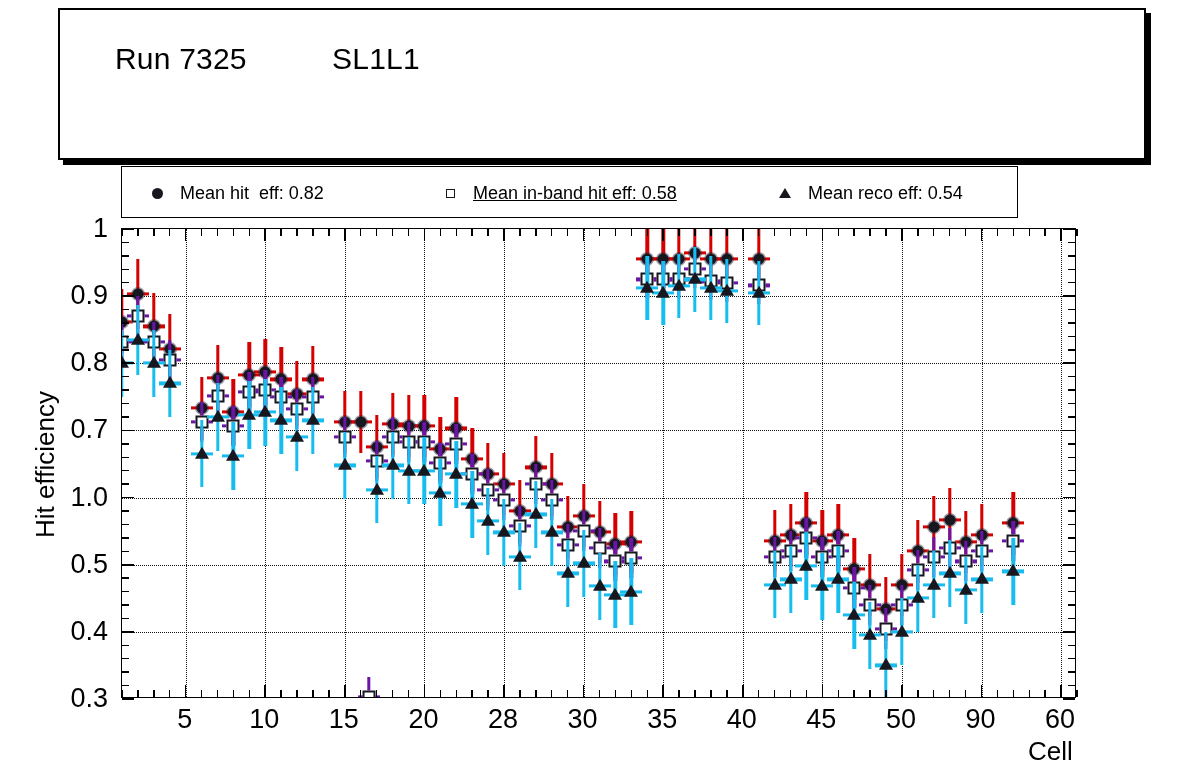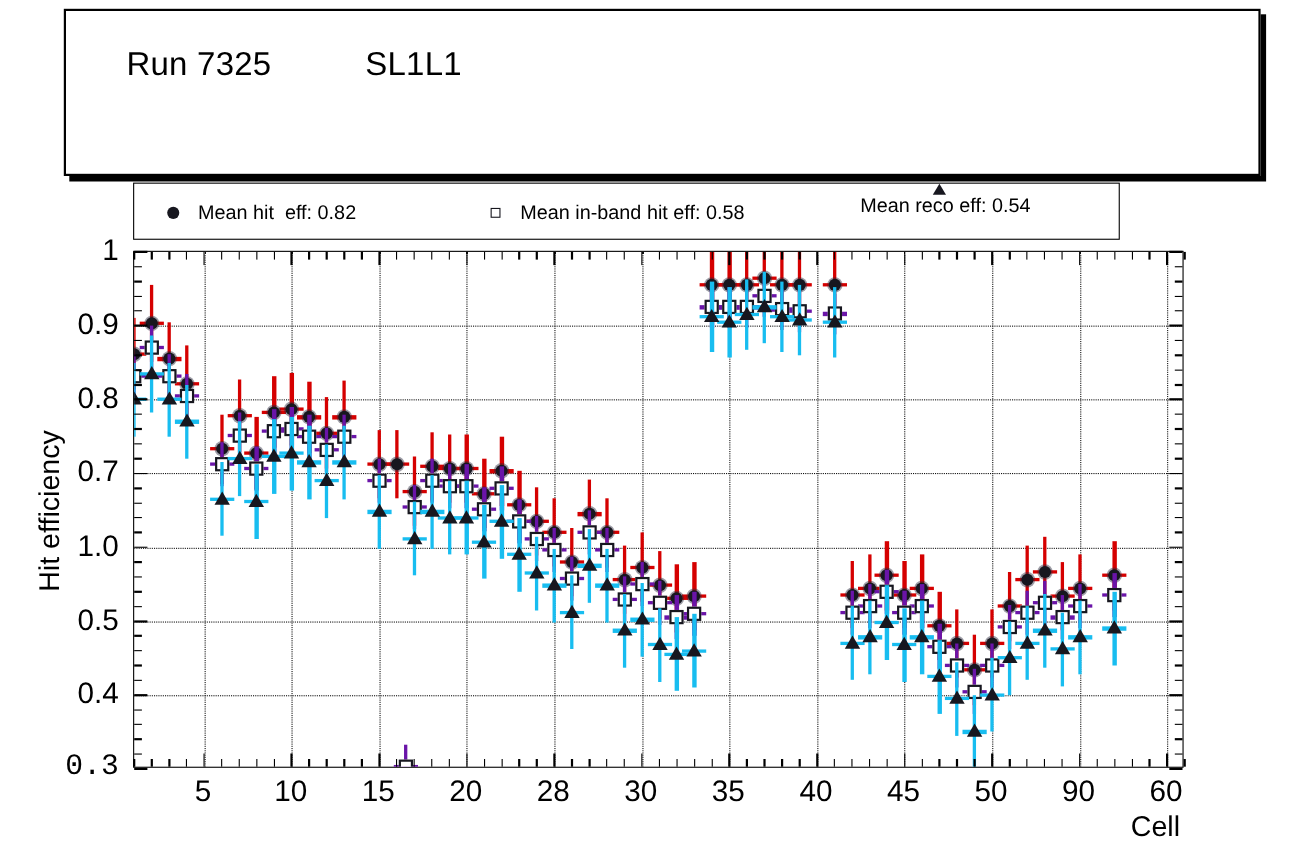--- a/index.html
+++ b/index.html
@@ -13,22 +13,22 @@
   #title-box .line{position:absolute;left:55px;font-size:30px;letter-spacing:.2px;
                    white-space:pre;}
   #title-line-1{top:32px;}
   #title-line-2{top:96px;}
 
   
   #legend-box{position:absolute;left:121px;top:166px;width:897px;height:52px;
               background:#fff;border:1px solid #000;box-sizing:border-box;}
   .legend-entry{position:absolute;top:0;height:52px;display:flex;align-items:center;}
   #legend-entry-0{left:22px;}
-  #legend-entry-1{left:315px;}
-  #legend-entry-2{left:650px;flex-direction:column;}
+  #legend-entry-1{left:315px;text-decoration:underline;}
+  #legend-entry-2{left:650px;}
   .legend-label{font-size:18px;white-space:pre;margin-left:10px;}
   .lg-mk{width:26px;display:flex;align-items:center;justify-content:center;}
   .mk-circle{width:11px;height:11px;border-radius:50%;background:#17171f;}
   .mk-square{width:9px;height:9px;border:1.6px solid #17171f;background:#fff;box-sizing:border-box;}
   .mk-tri{width:0;height:0;border-left:6px solid transparent;border-right:6px solid transparent;
           border-bottom:10px solid #17171f;}
 
   
   #plot-frame{position:absolute;left:121px;top:228px;width:955px;height:470px;
               border:1.6px solid #000;box-sizing:border-box;background:transparent;}
@@ -790,21 +790,21 @@
     <div class="tick tick-x-minor" style="left: 890.633px;"></div>
     <div class="tick tick-x-minor-t" style="left: 890.633px;"></div>
     <div class="tick tick-x-minor" style="left: 906.55px;"></div>
     <div class="tick tick-x-minor-t" style="left: 906.55px;"></div>
     <div class="tick tick-x-minor" style="left: 922.467px;"></div>
     <div class="tick tick-x-minor-t" style="left: 922.467px;"></div>
     <div class="tick tick-x-minor" style="left: 954.3px;"></div>
     <div class="tick tick-x-minor-t" style="left: 954.3px;"></div>
   </div>
 <div id="tick-labels">
-    <div class="ylabel-tick" style="top: 698px; font-family: Liberation Mono, monospace;">0.3</div>
+    <div class="ylabel-tick" style="top: 698px;">0.3</div>
     <div class="ylabel-tick" style="top: 630.857px;">0.4</div>
     <div class="ylabel-tick" style="top: 563.714px;">0.5</div>
     <div class="ylabel-tick" style="top: 496.571px;">1.0</div>
     <div class="ylabel-tick" style="top: 429.429px;">0.7</div>
     <div class="ylabel-tick" style="top: 362.286px;">0.8</div>
     <div class="ylabel-tick" style="top: 295.143px;">0.9</div>
     <div class="ylabel-tick" style="top: 228px;">1</div>
     <div class="xlabel-tick" style="left: 184.667px; top: 704px;">5</div>
     <div class="xlabel-tick" style="left: 264.25px; top: 704px;">10</div>
     <div class="xlabel-tick" style="left: 343.833px; top: 704px;">15</div>

